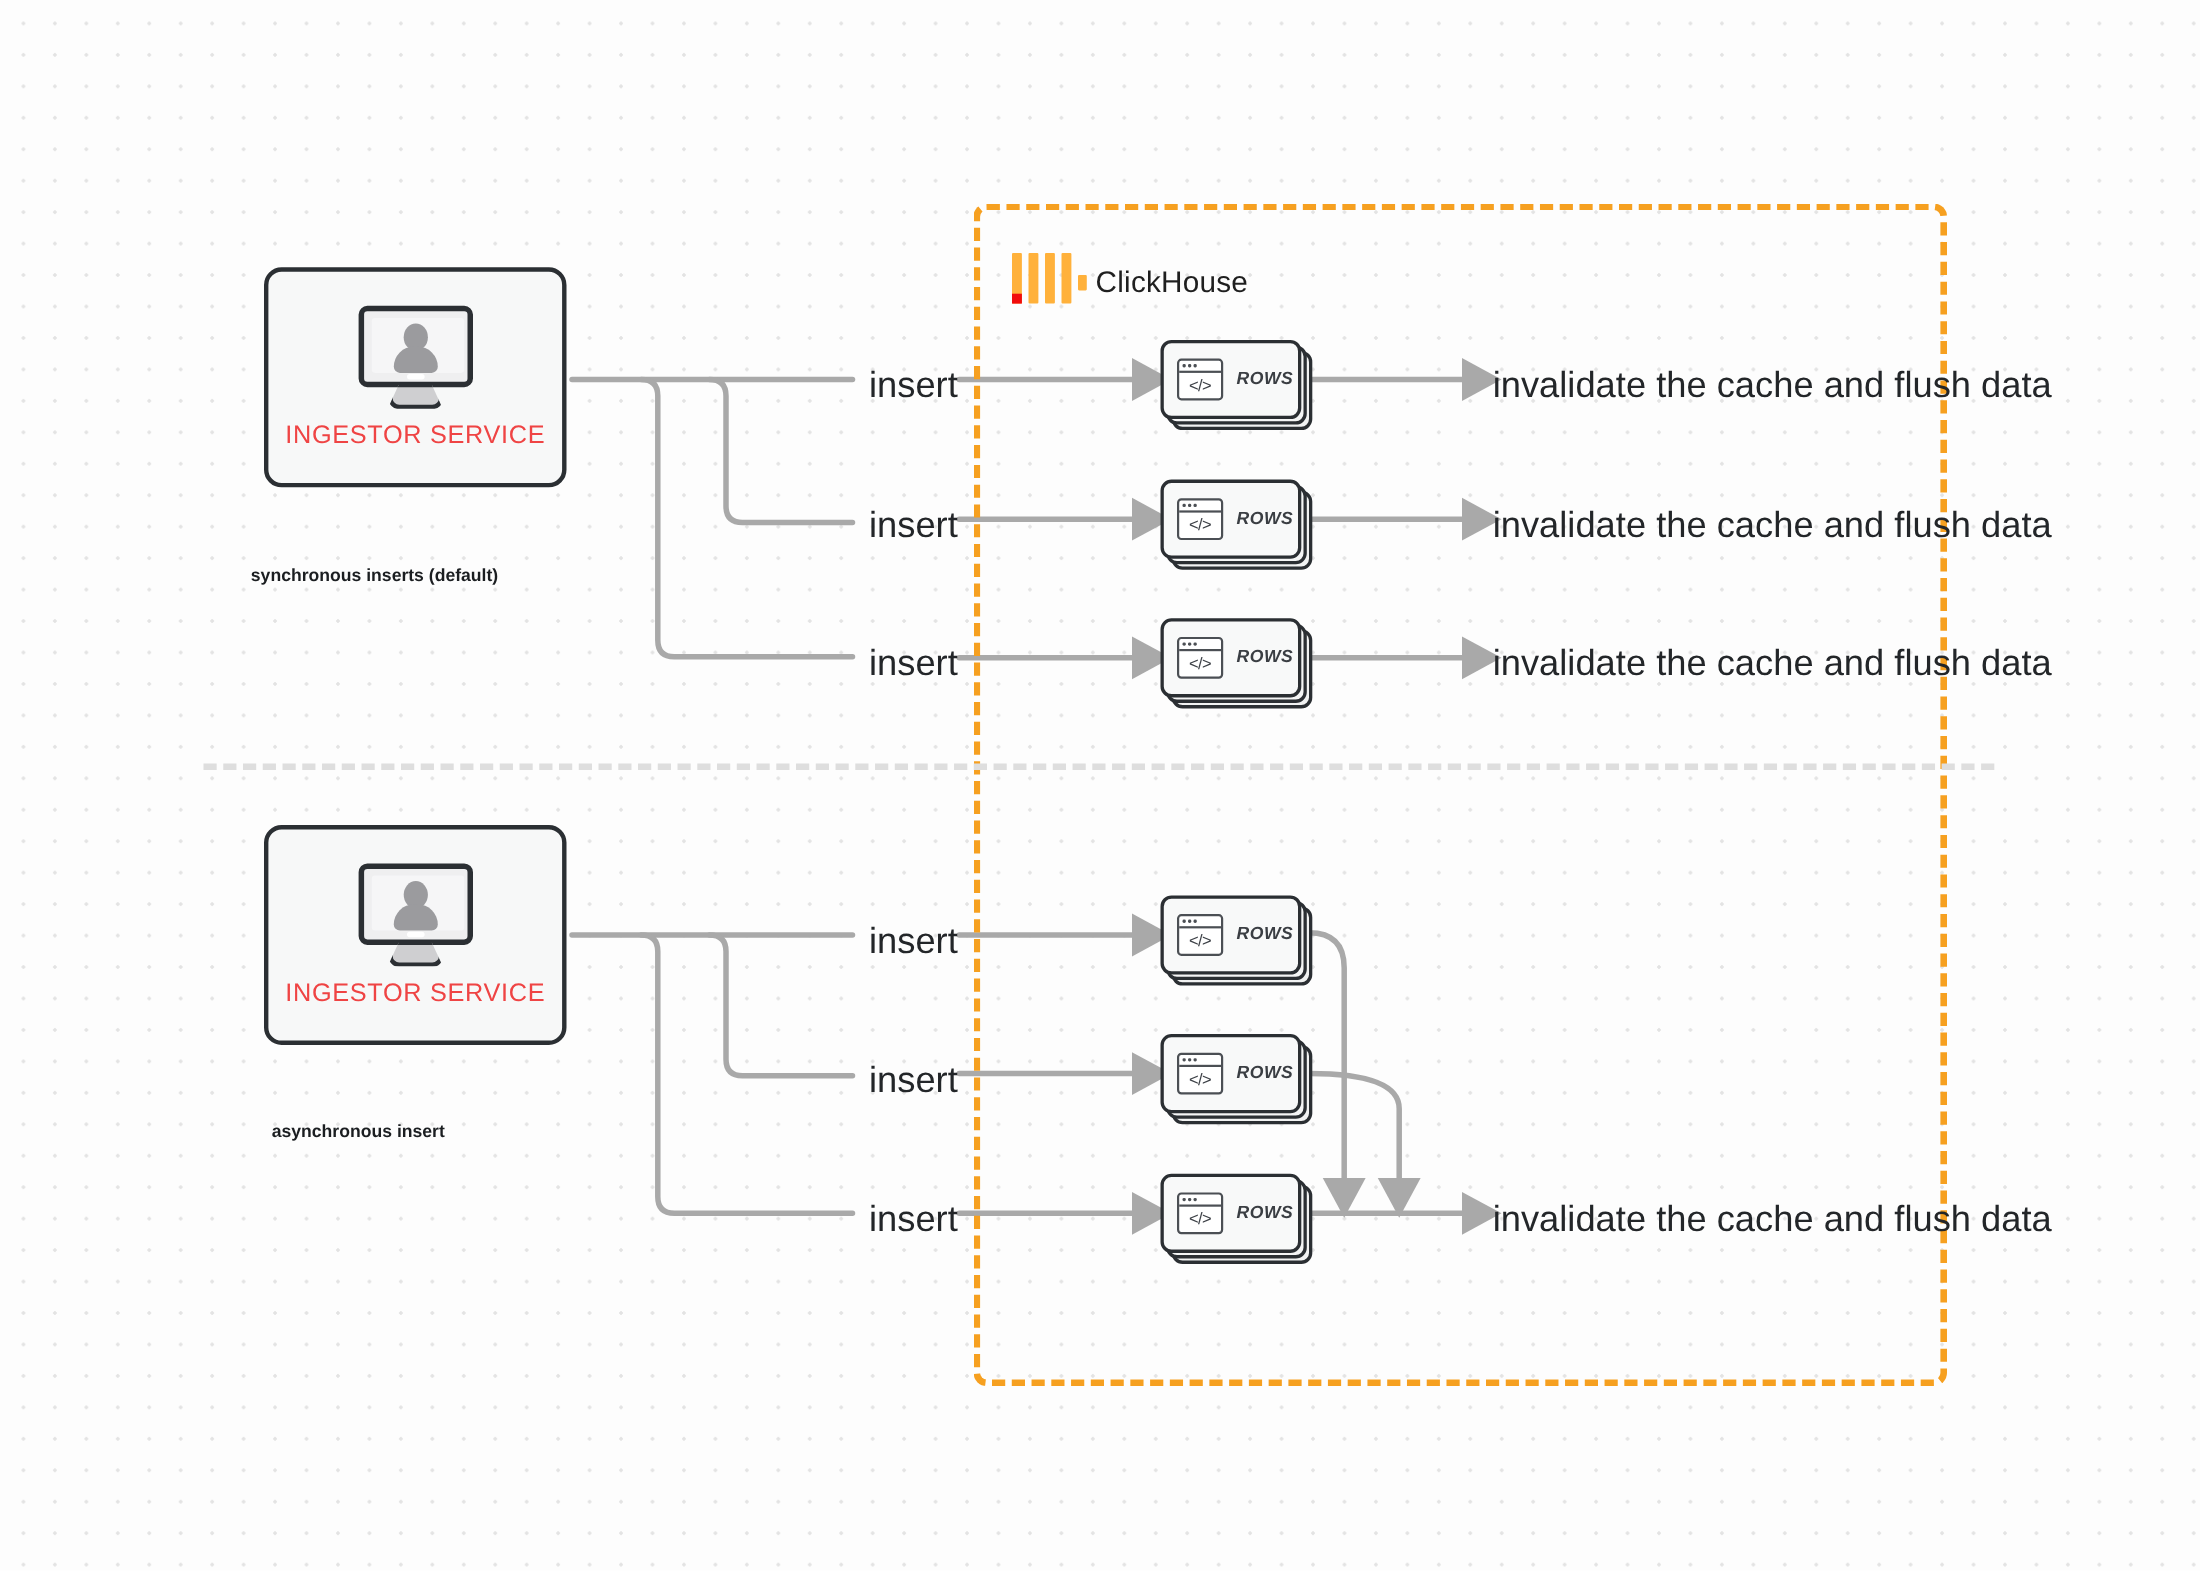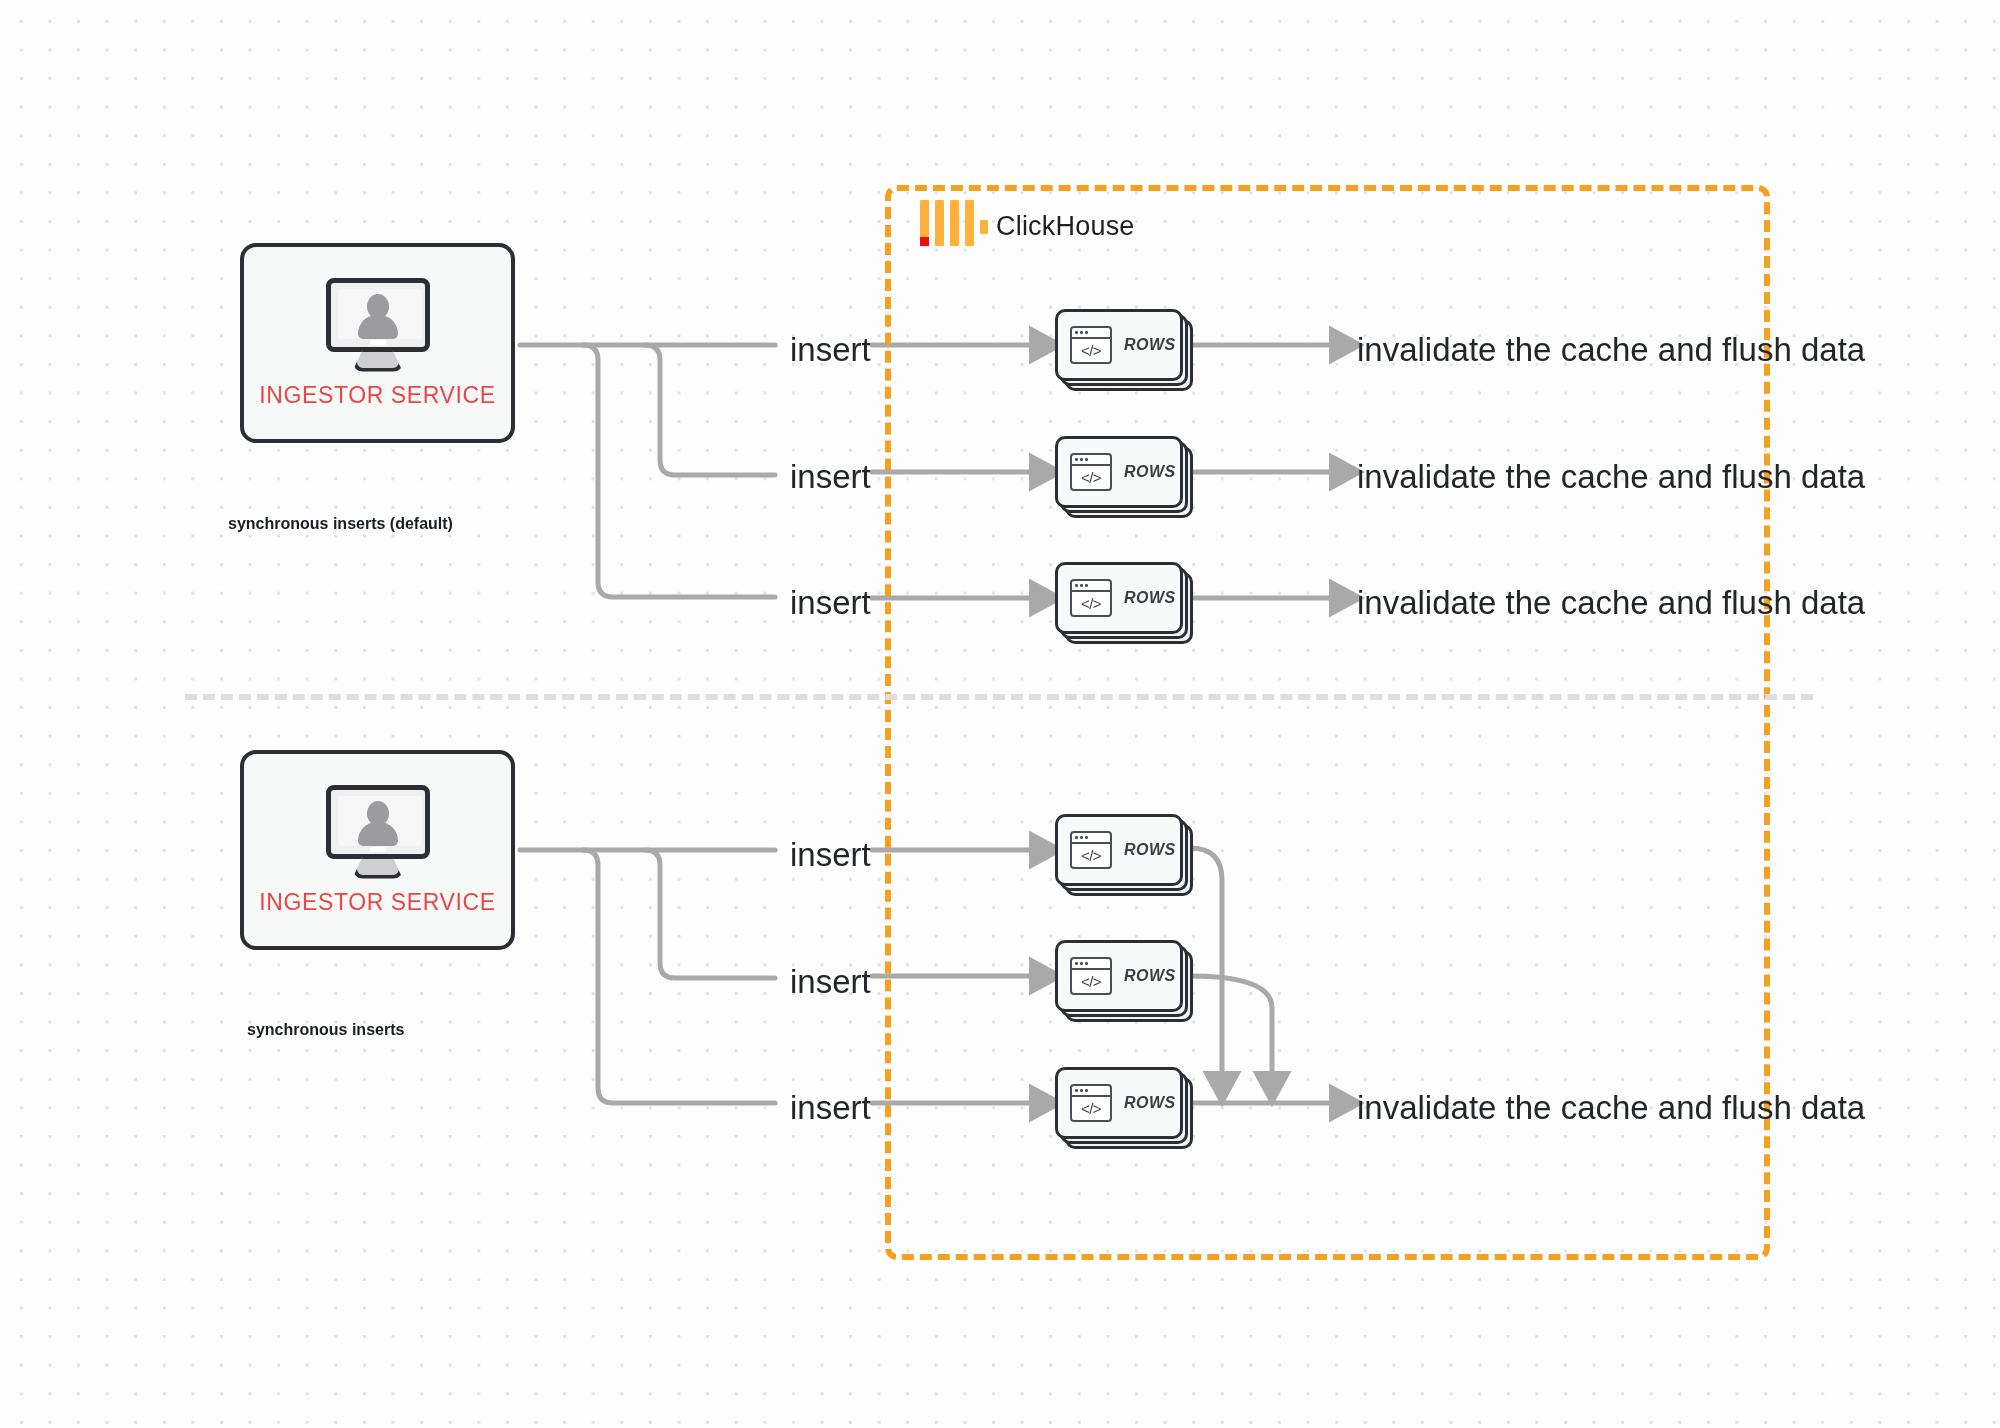--- a/index.html
+++ b/index.html
@@ -298,21 +298,21 @@
 
       <path d="M1190,848 Q1222,848 1222,880 L1222,1082" marker-end="url(#arrowD)"></path>
       <path d="M1190,976 Q1272,976 1272,1008 L1272,1082" marker-end="url(#arrowD)"></path>
 
       <path d="M1185,1103 L1340,1103" marker-end="url(#arrowR)"></path>
     </g>
   </svg>
 
   <div class="ch-region" style="left:885px; top:185px; width:885px; height:1075px;"></div>
 
-  <div class="ch-brand" style="left:920px; top:200px;">
+  <div class="ch-brand" style="left:920px; top:230px;">
     <div class="ch-logo">
       <span class="bar b1"></span>
       <span class="bar b2"></span>
       <span class="bar b3"></span>
       <span class="bar b4"></span>
       <span class="stub"></span>
       <span class="redtip"></span>
     </div>
     <div class="ch-name">ClickHouse</div>
   </div>
@@ -394,21 +394,21 @@
           <div class="glare"></div>
         </div>
       <div class="head"></div>
       <div class="body"></div>
       <div class="stand"></div>
       <div class="notch"></div>
     </div>
     <div class="svc-label">INGESTOR SERVICE</div>
   </div>
 
-  <div class="section-label" style="left:247px; top:1021px;">synchronous inserts</div>
+  <div class="section-label" style="left:247px; top:1021px;">asynchronous insert</div>
 
   <div class="flow-label" style="left:790px; top:836px;">insert</div>
   <div class="flow-label" style="left:790px; top:963px;">insert</div>
   <div class="flow-label" style="left:790px; top:1089px;">insert</div>
 
   <div class="rows-card" style="left:1055px; top:814px;">
     <div class="shadow2"></div>
       <div class="shadow1"></div>
     <div class="face">
       <div class="win-icon">

